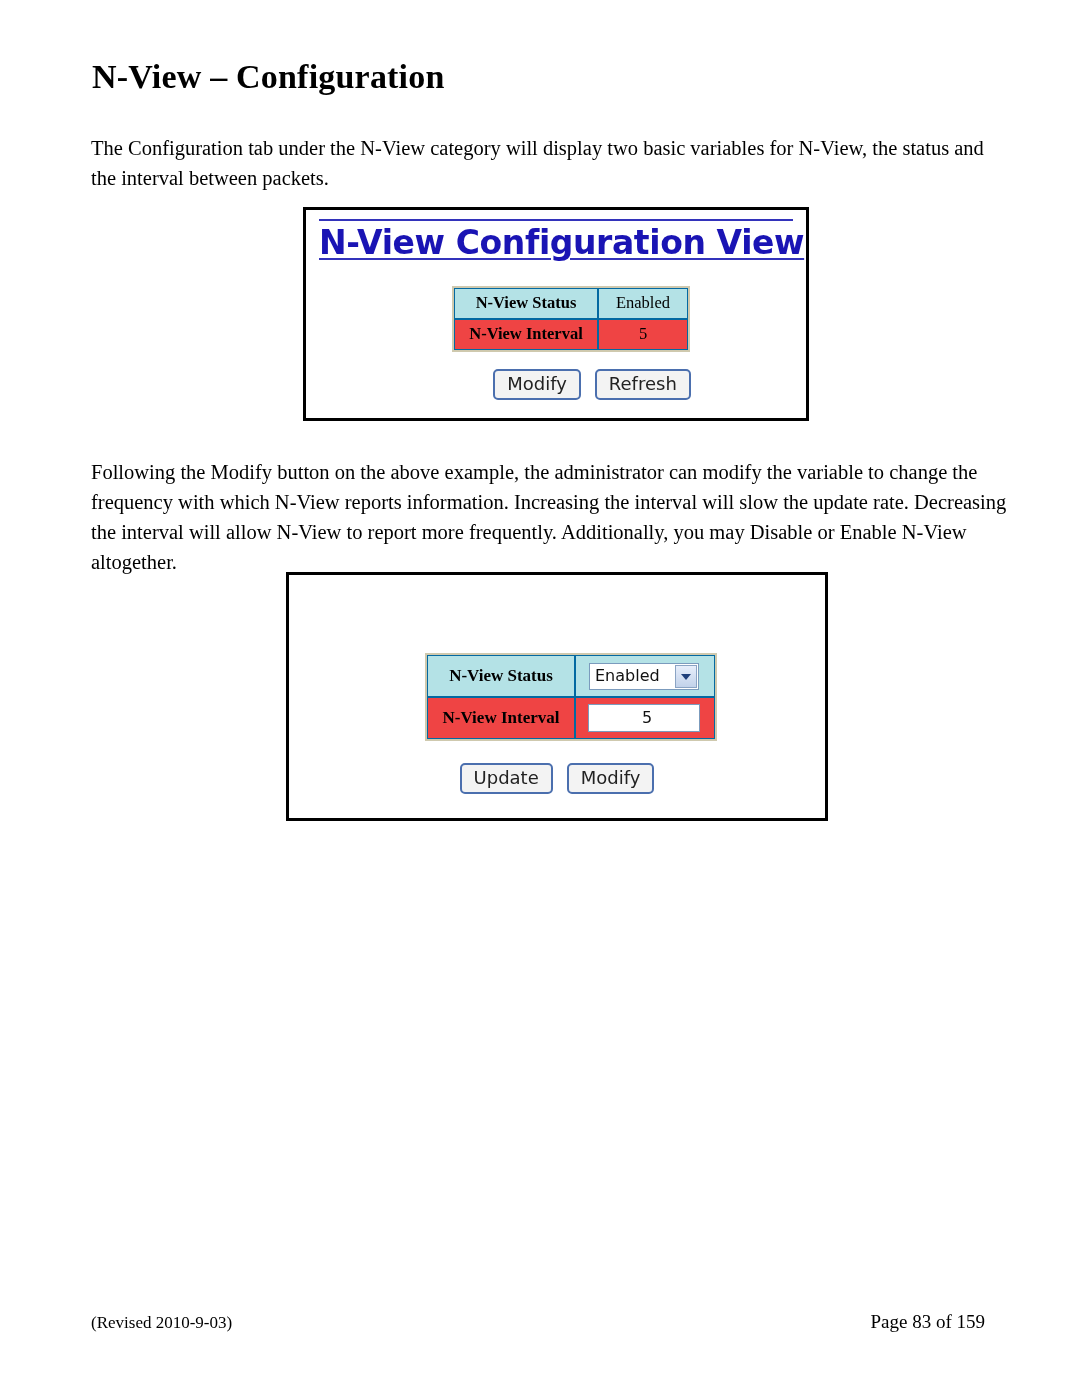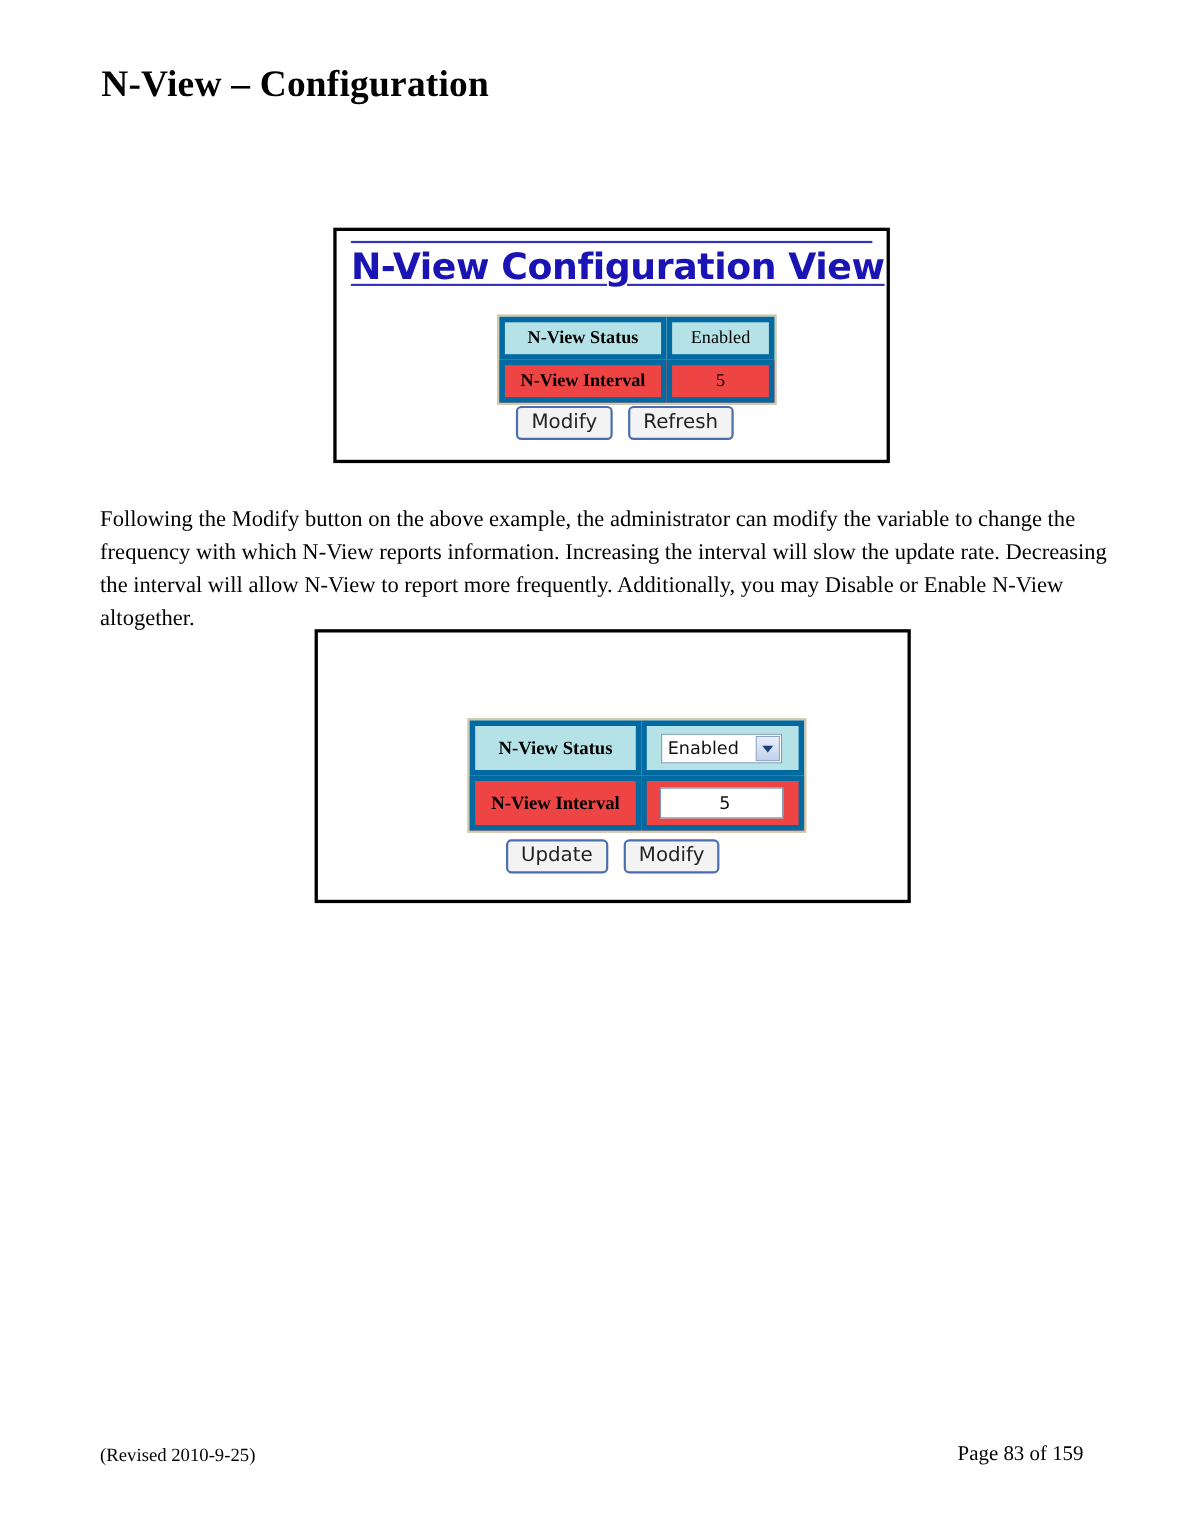--- a/index.html
+++ b/index.html
@@ -99,21 +99,21 @@
 
   
   .cfg-table {
     position: absolute;
     border-collapse: separate;
     border-spacing: 0;
     border: 2px solid #cfc9ae;
     background: #cfc9ae;
   }
   .cfg-table td {
-    border: 5px solid #0369a1;
+    border: 1px solid #0369a1;
     font-family: "Liberation Serif", serif;
     color: #000000;
     vertical-align: middle;
   }
   .cfg-table .lbl {
     font-weight: bold;
     text-align: center;
     white-space: nowrap;
   }
   .cfg-table .val {
@@ -208,21 +208,21 @@
     padding: 3px 0 0 6px;
     vertical-align: middle;
   }
 
   
   .btn-row {
     position: absolute;
     width: 100%;
     text-align: center;
   }
-  .btn-row-1 { top: 159px; left: 12px; }
+  .btn-row-1 { top: 159px; left: 0; padding-left: 36px; }
   .btn-row-2 { top: 188px; left: 0; }
 
   .btn {
     display: inline-block;
     font-family: "DejaVu Sans", sans-serif;
     font-size: 18px;
     color: #222222;
     background: #f3f3f3;
     border: 2px solid #4b6fae;
     border-radius: 5px;
@@ -253,20 +253,21 @@
     white-space: nowrap;
   }
 </style>
 </head>
 <body>
 
 <div class="page">
 
   <div class="page-title">N-View – Configuration</div>
 
+  <div class="para para-1">The Configuration tab under the N-View category will display two basic variables for N-View, the status and the interval between packets.</div>
 
   <div class="panel panel-1">
     <div class="panel-inner">
       <div class="panel-title-wrap">
         <span class="panel-title">N-View Configuration View</span>
       </div>
 
       <table class="cfg-table table-1">
         <tbody>
             <tr class="row-1">
@@ -313,17 +314,17 @@
         </table>
 
       <div class="btn-row btn-row-2">
         <span class="btn">Update</span>
         <span class="btn">Modify</span>
       </div>
     </div>
   </div>
 
   <div class="footer">
-    <span class="footer-left">(Revised 2010-9-25)</span>
+    <span class="footer-left">(Revised 2010-9-03)</span>
     <span class="footer-right">Page 83 of 159</span>
   </div>
 
 </div>
 
 </body></html>

